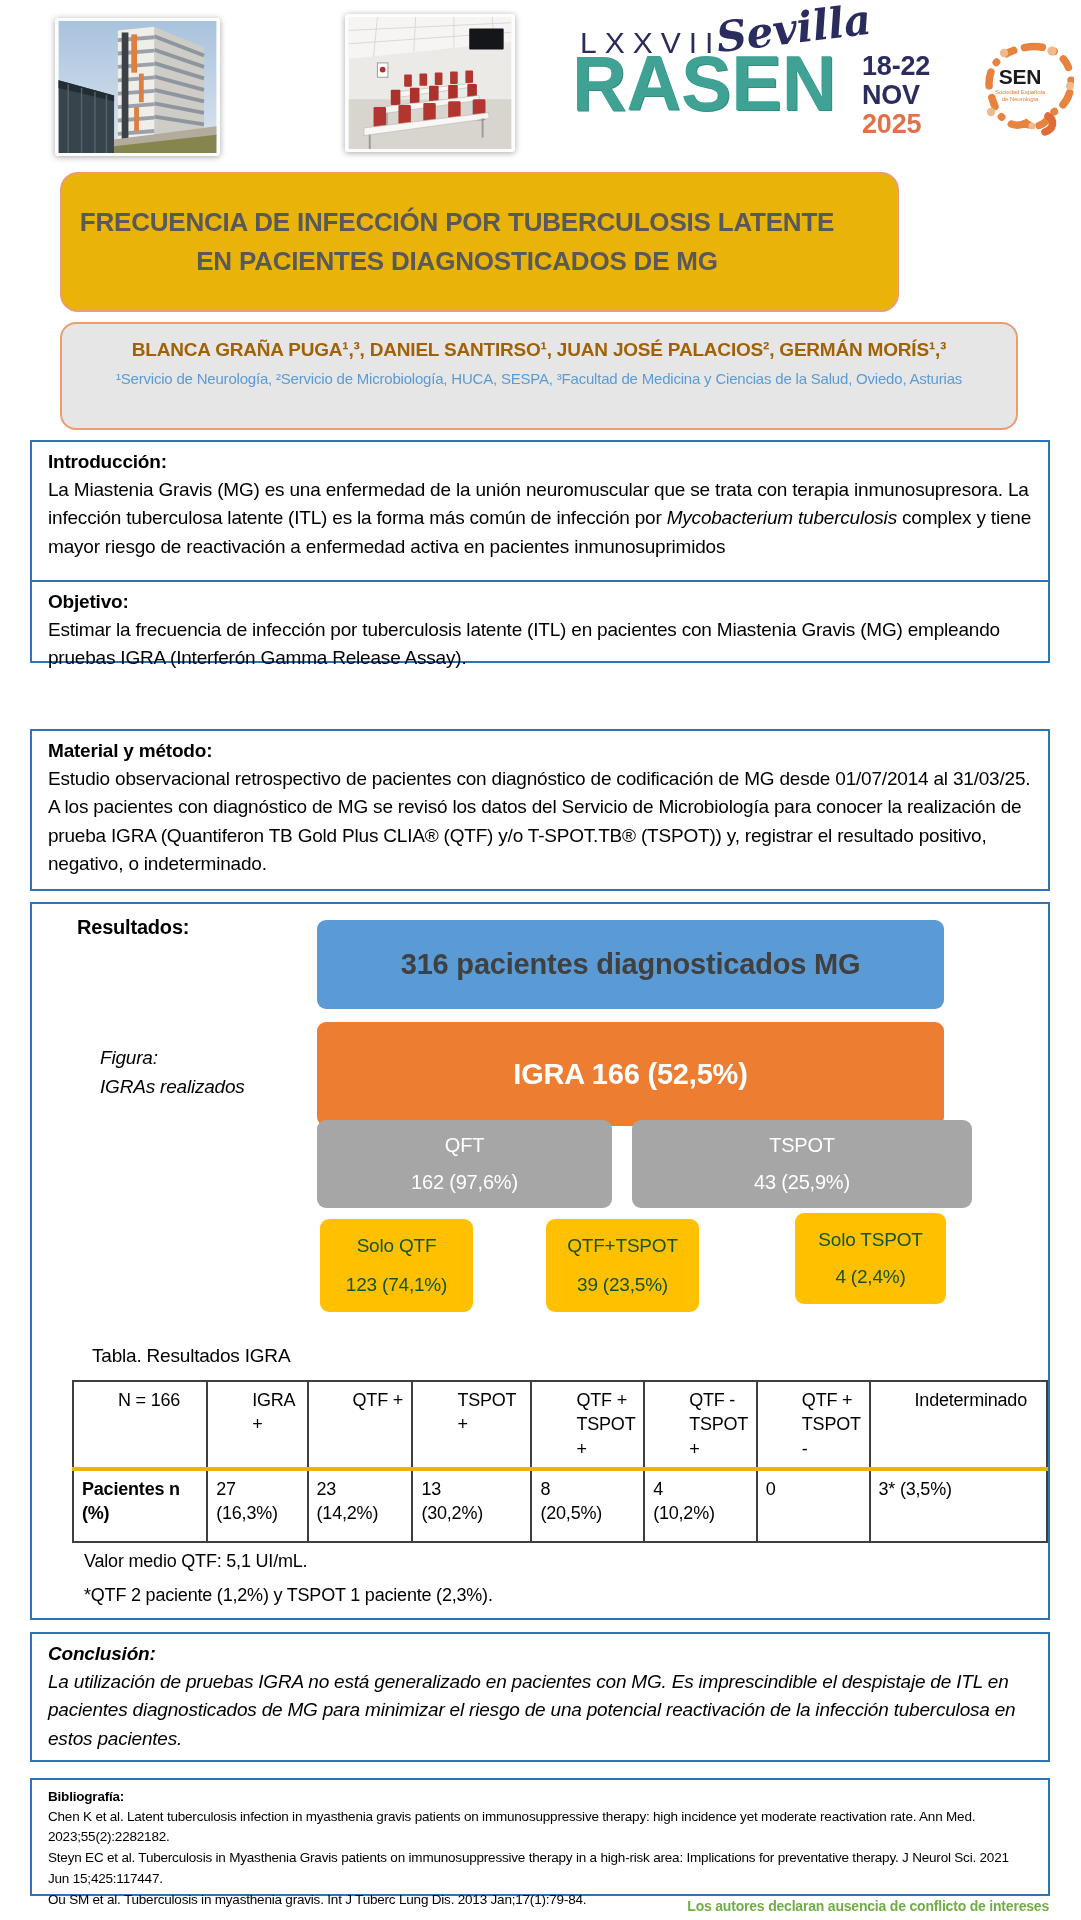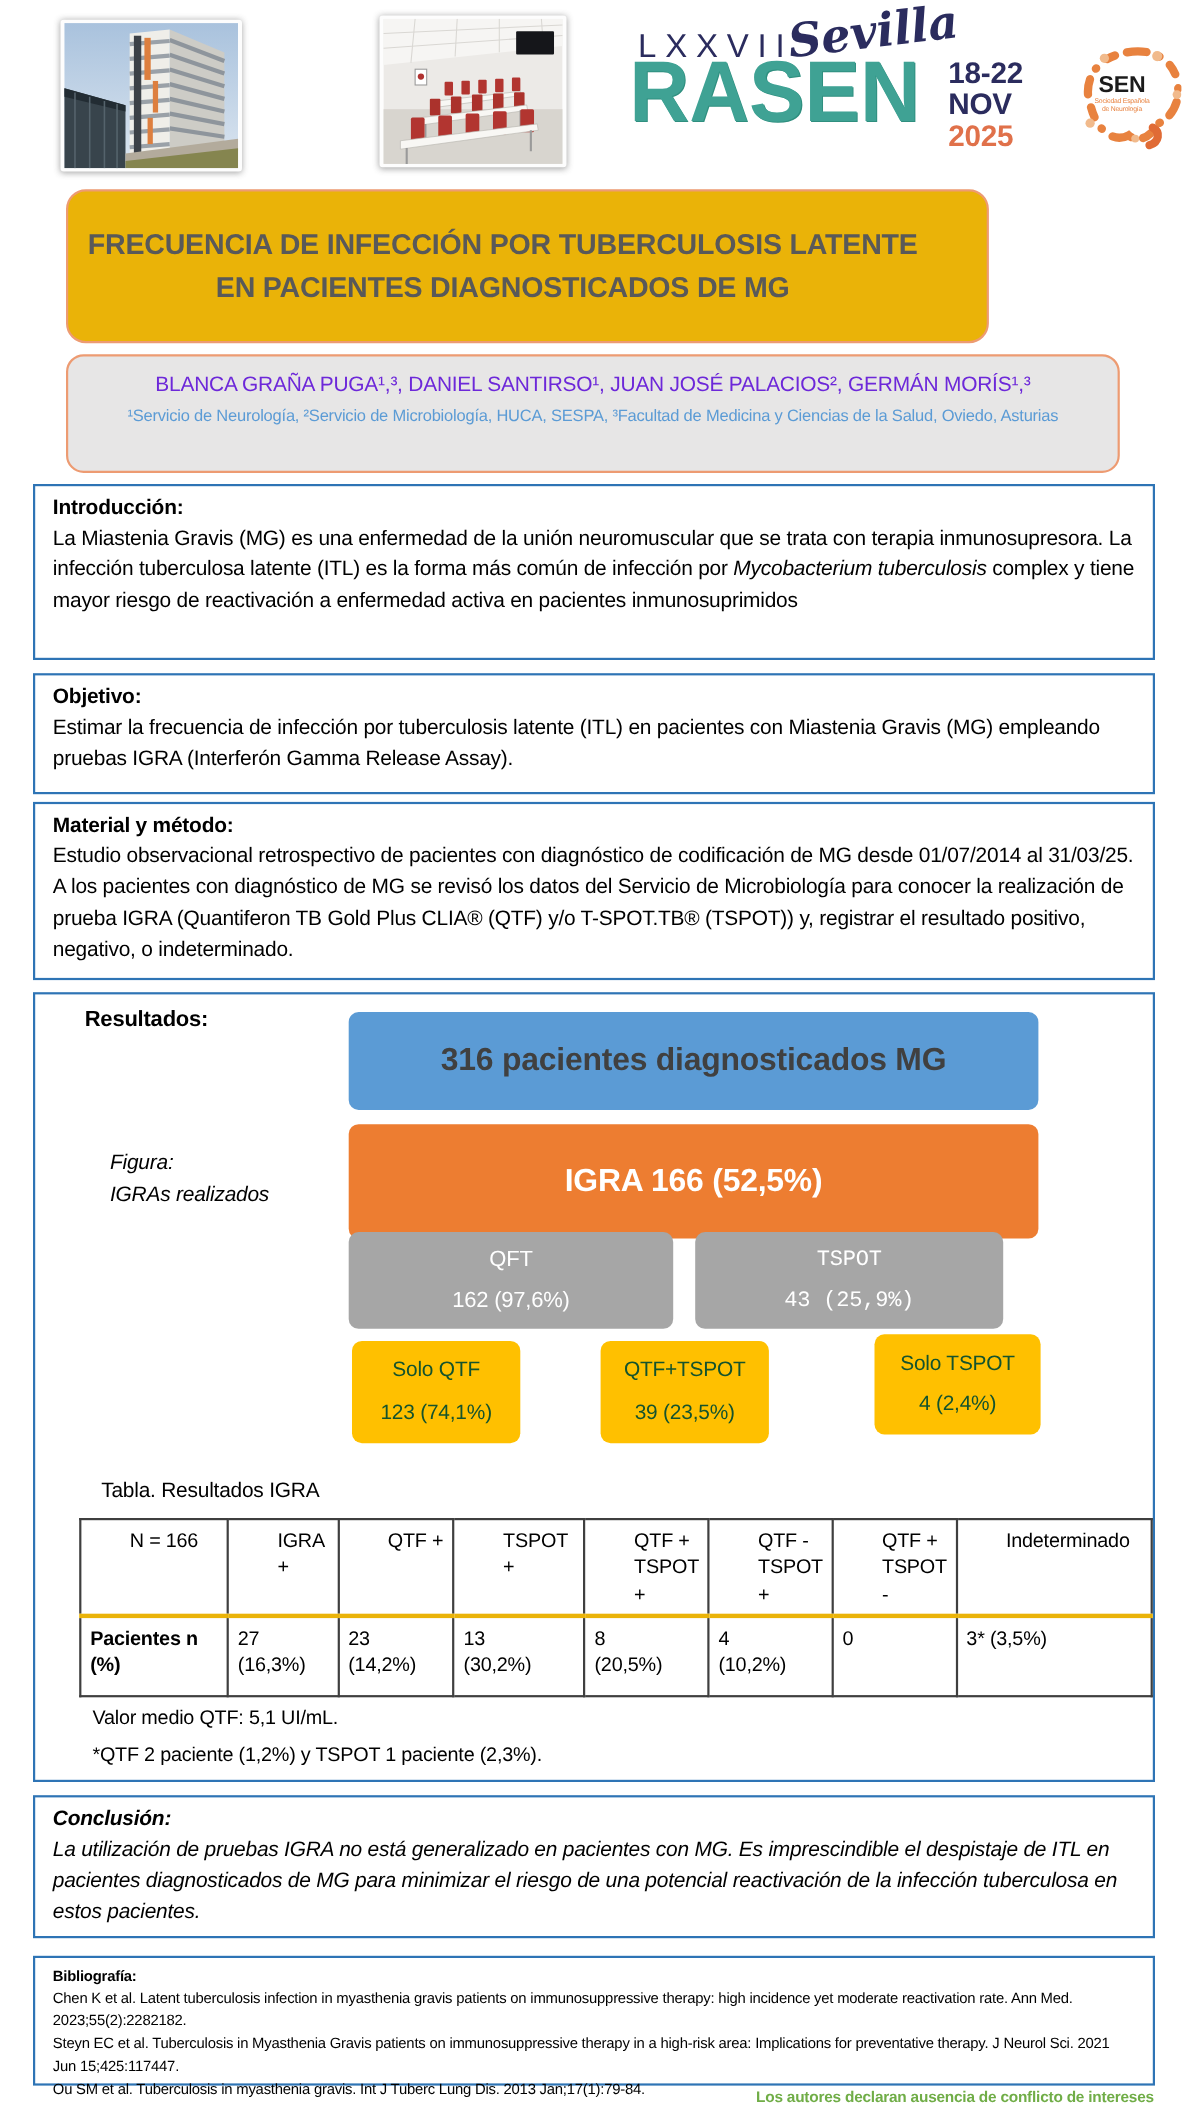--- a/index.html
+++ b/index.html
@@ -35,49 +35,49 @@
   
   .title-box { position:absolute; left:60px; top:172px; width:839px; height:140px;
                background:#eab308; border:2px solid #ed9b72; border-radius:18px;
                display:flex; align-items:center; justify-content:flex-start; }
   .title-text { max-width:790px; text-align:center; font-size:26px; font-weight:700;
                 color:#595959; line-height:1.5; }
 
   .authors-box { position:absolute; left:60px; top:322px; width:958px; height:108px;
                  background:#e7e6e6; border:2px solid #ed9b72; border-radius:16px;
                  text-align:center; padding-top:15px; }
-  .authors-line { font-size:19px; font-weight:400; color:#6d28d9; }
+  .authors-line { font-size:19px; font-weight:700; color:#a16207; }
   .affiliations { margin:8px auto 0; max-width:850px; font-size:15px; color:#5b9bd5;
                   line-height:1.35; }
 
   
   .section-box { position:absolute; left:30px; width:1020px; background:#fff;
                  border:2px solid #2e74b5; padding:7px 16px 0 16px; }
   .sec-heading { font-size:19px; font-weight:700; line-height:1.4; }
   .sec-text { font-size:19px; line-height:1.5; }
   .intro-box { top:440px; height:160px; }
-  .objective-box { top:612px; height:110px; }
+  .objective-box { top:580px; height:83px; }
   .methods-box { top:729px; height:162px; }
   .results-box { top:902px; height:718px; padding:0; }
   .conclusion-box { top:1632px; height:130px;font-style:italic; }
   .biblio-box { top:1778px; height:118px; }
 
   
   .results-heading { position:absolute; left:45px; top:12px; font-size:20px; font-weight:700; }
   .figure-label { position:absolute; left:68px; top:140px; font-size:19px; font-style:italic;
                   line-height:1.5; }
   .flow-box { position:absolute; border-radius:9px; display:flex; flex-direction:column;
               align-items:center; justify-content:center; text-align:center; }
   .flow-total { left:285px; top:16px; width:627px; height:89px; background:#5b9bd5;
                 color:#404040; font-size:29px; font-weight:600; }
   .flow-igra  { left:285px; top:118px; width:627px; height:104px; background:#ed7d31;
                 color:#fff; font-size:29px; font-weight:600; }
   .flow-gray  { background:#a6a6a6; color:#fff; font-size:20px; justify-content:space-evenly; }
   .flow-qft   { left:285px; top:216px; width:295px; height:88px; }
-  .flow-tspot { left:600px; top:216px; width:280px; height:88px;font-family:Liberation Mono, monospace; }
+  .flow-tspot { left:600px; top:216px; width:340px; height:88px; }
   .flow-yellow { background:#ffc000; color:#14532d; font-size:19px; justify-content:space-evenly;
                  font-weight:400; }
   .flow-soloqtf  { left:288px; top:315px; width:153px; height:93px; }
   .flow-qtftspot { left:514px; top:315px; width:153px; height:93px; }
   .flow-solotspot{ left:763px; top:309px; width:151px; height:91px; }
 
   .table-caption { position:absolute; left:60px; top:441px; font-size:19px; }
   .igra-table { position:absolute; left:40px; top:476px; border-collapse:collapse;
                 table-layout:fixed; }
   .igra-table td { border:2px solid #3f3f3f; padding:6px 8px; vertical-align:top;

